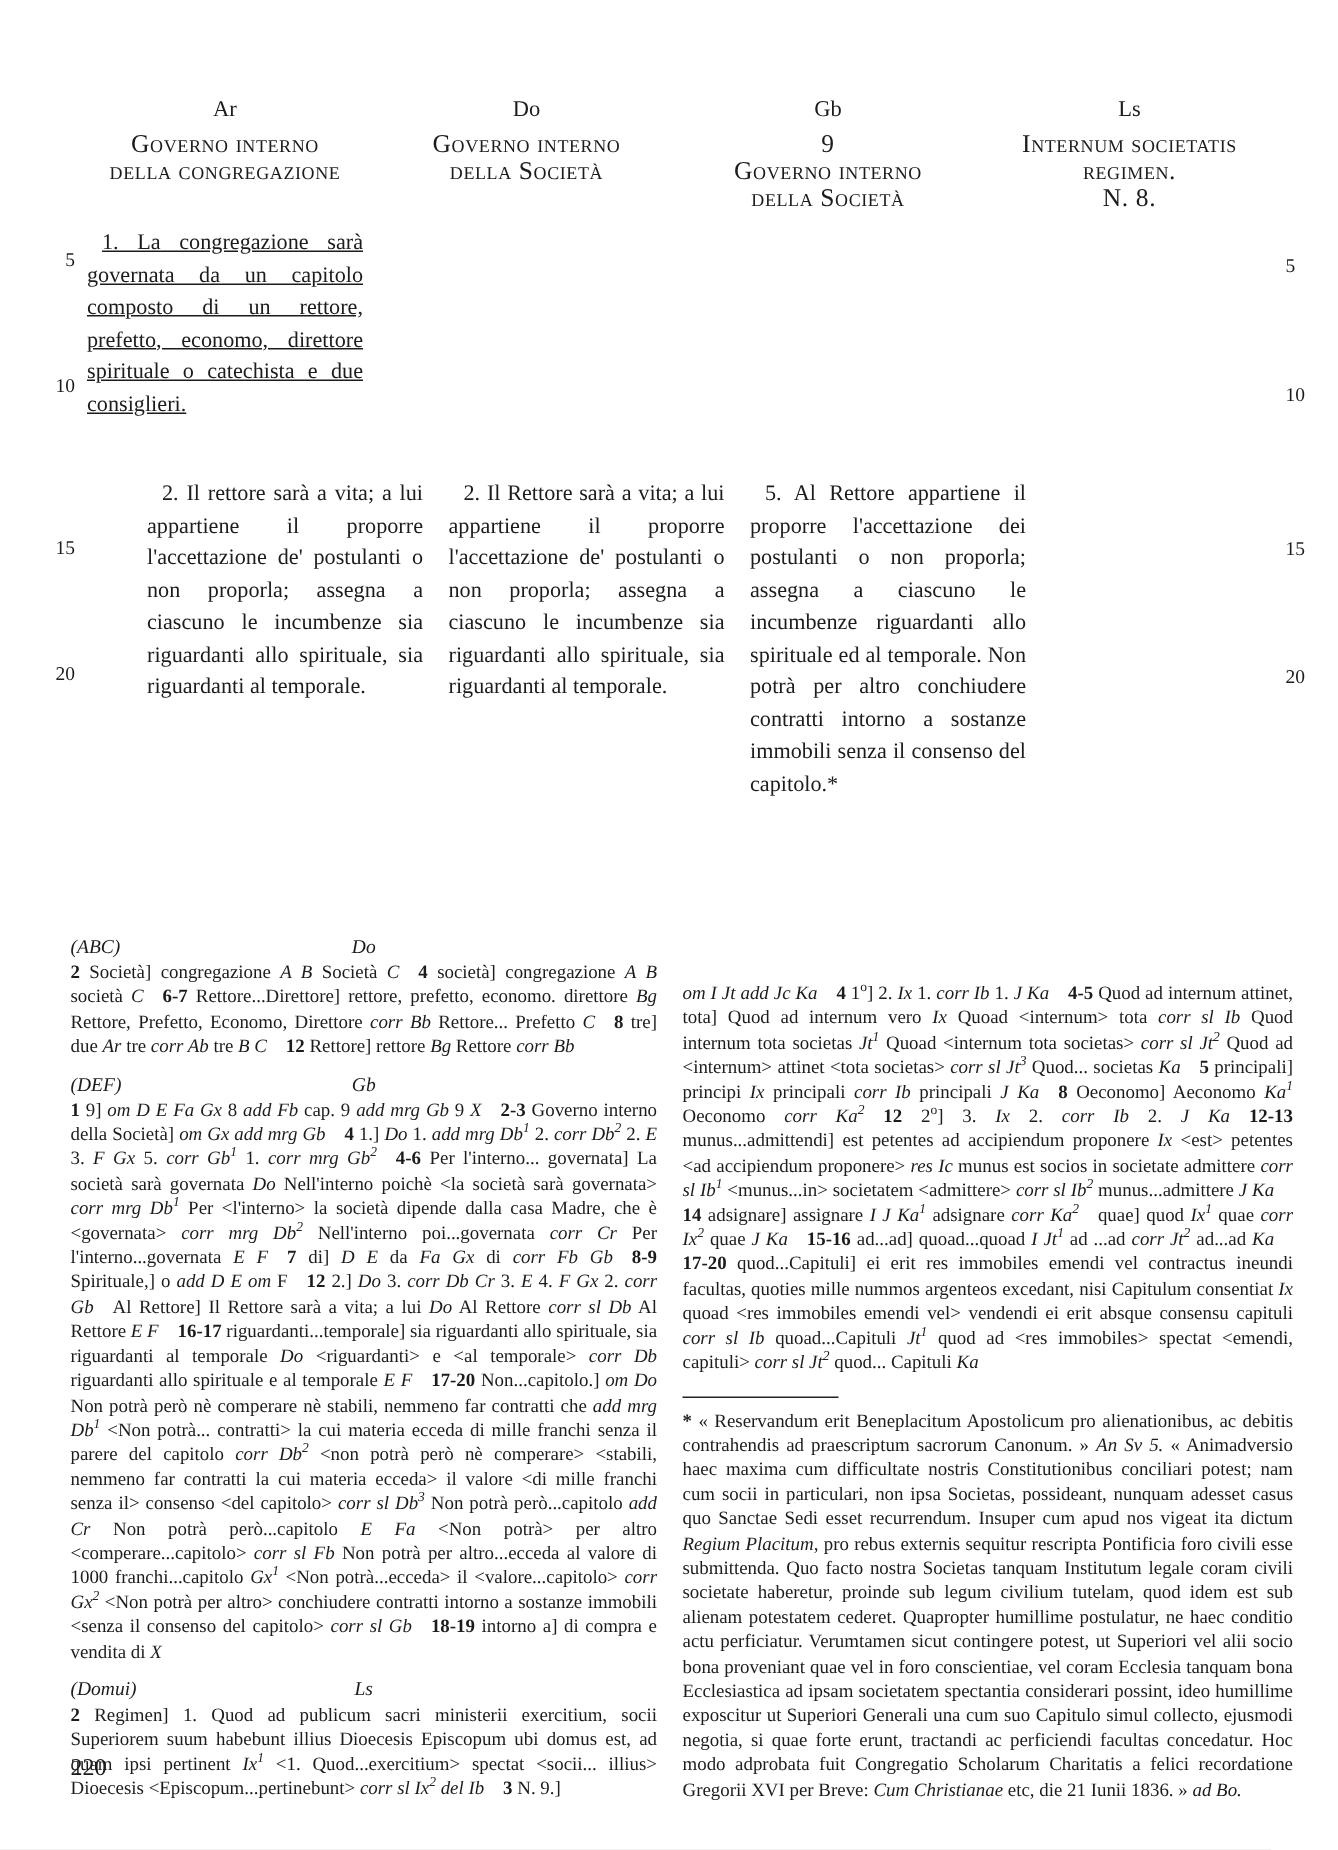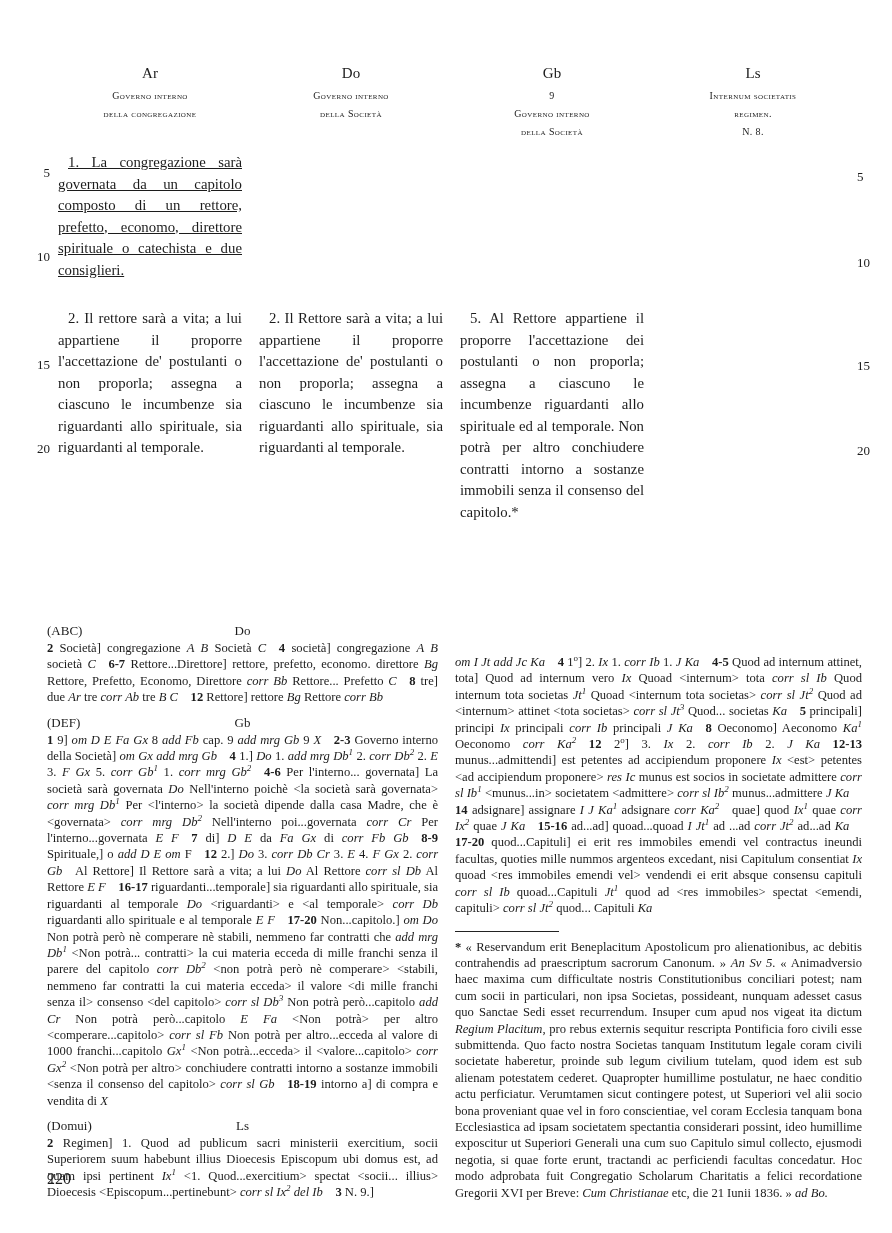--- a/index.html
+++ b/index.html
@@ -8,38 +8,38 @@
     background:#ffffff; color:#1c1c1c;
     font-family:"Liberation Serif", serif;
     overflow:hidden;
   }
   
   .main-area { position:absolute; left:58px; top:64px; width:790px; }
   .cols { display:flex; gap:17px; }
   .col { position:relative; width:184px; height:430px; }
   .col-head { text-align:center; }
   .col-siglum { font-size:15px; line-height:18px; margin-bottom:5px; }
-  .head-line { font-variant:small-caps; font-size:10px; line-height:18px; letter-spacing:0.4px; }
+  .head-line { font-variant:small-caps; font-size:17px; line-height:18px; letter-spacing:0.4px; }
   .para {
     position:absolute; left:0; width:184px;
     text-align:justify; font-size:14.8px; line-height:21.5px;
     text-indent:10px;
   }
   .para-1 { top:88px;text-decoration:underline; }
-  .para-2 { top:244px; }
+  .para-2 { top:255px;margin-left:40px; }
   
   .margin-num { position:absolute; font-size:13px; line-height:14px; }
   .mn-left { left:30px; width:20px; text-align:right; }
   .mn-right { left:857px; width:22px; text-align:left; }
   
   .app { position:absolute; font-size:12.6px; line-height:16.4px; }
   .app-left  { left:47px;  top:623px; width:391px; }
   .app-right { left:455px; top:654px; width:407px; }
   .app-section { margin-bottom:9px; }
-  .app-head { position:relative; height:17px; font-size:13px; }
+  .app-head { position:relative; height:17px; font-size:13px;font-style:italic; }
   .app-witnesses { position:absolute; left:0; top:0; }
   .app-siglum { text-align:center; }
   .app-body { text-align:justify; }
   .app-body b { font-weight:bold; }
   .app-body i, .footnote-body i { font-style:italic; }
   sup { font-size:9px; line-height:0; }
   
   .footnote { margin-top:14px; }
   .footnote-rule { width:104px; height:0; border-top:1.6px solid #222; margin-bottom:7px; }
   .footnote-body { text-align:justify; }

